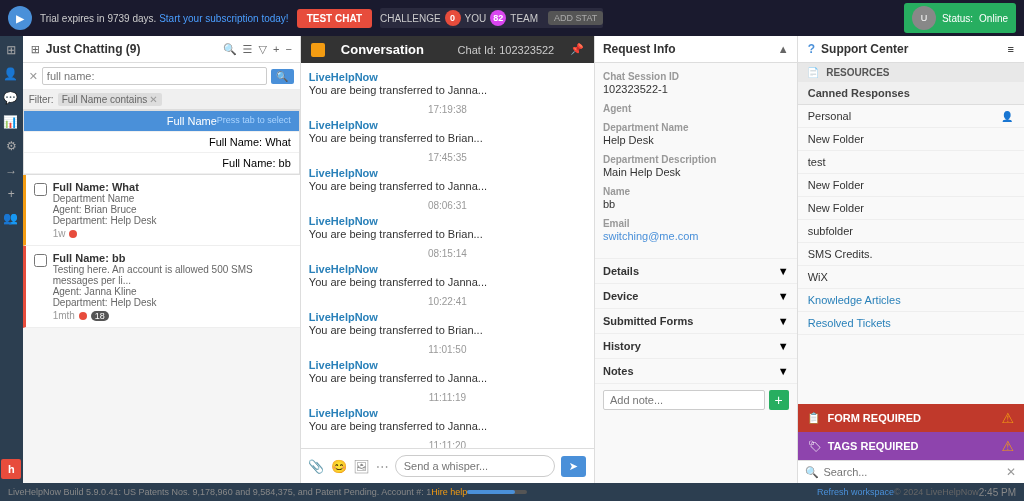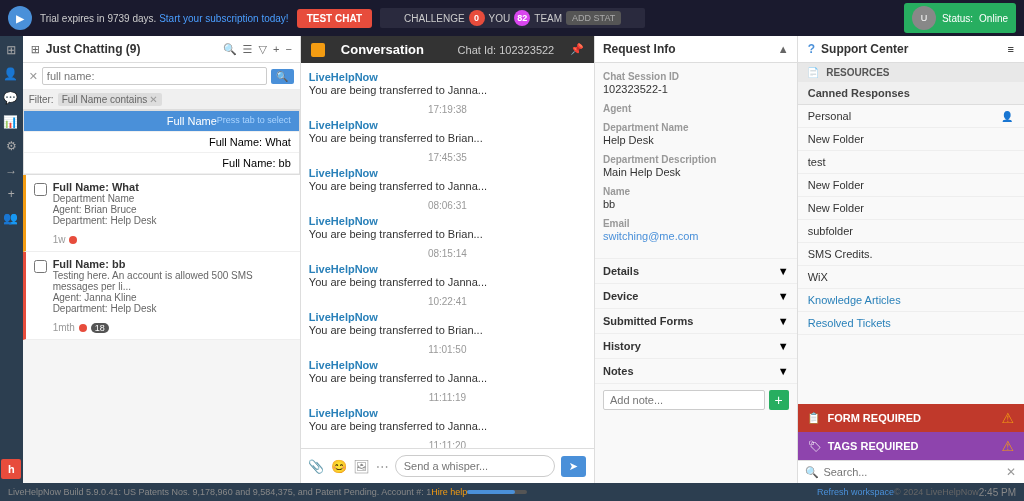--- a/index.html
+++ b/index.html
@@ -6,24 +6,24 @@
     body { font-family: Arial, sans-serif; font-size: 11px; background: #e8e8e8; width: 1024px; height: 501px; overflow: hidden; }
 
     
     .top-bar {
       display: flex; align-items: center; background: #1a1a2e; height: 36px; padding: 0 8px; gap: 8px;
     }
     .top-bar-logo { width: 24px; height: 24px; background: #4a90d9; border-radius: 50%; display: flex; align-items: center; justify-content: center; color: white; font-size: 10px; font-weight: bold; flex-shrink: 0; }
     .trial-text { color: #ccc; font-size: 10px; flex-shrink: 0; }
     .trial-text a { color: #4a9eff; text-decoration: none; }
     .test-chat-btn { background: #e74c3c; color: white; border: none; padding: 4px 10px; border-radius: 3px; font-size: 10px; font-weight: bold; cursor: pointer; flex-shrink: 0; }
-    .challenge-section { display: flex; align-items: center; gap: 4px; background: #2a2a3e; padding: 2px 24px; border-radius: 2px; color: #ccc; font-size: 10px; flex-shrink: 0; }
+    .challenge-section { display: flex; align-items: center; gap: 4px; background: #2a2a3e; padding: 2px 0; border-radius: 2px; color: #ccc; font-size: 10px; flex-shrink: 0; }
     .challenge-badge { background: #e74c3c; color: white; border-radius: 50%; width: 16px; height: 16px; display: flex; align-items: center; justify-content: center; font-size: 9px; font-weight: bold; }
     .challenge-badge2 { background: #d946ef; color: white; border-radius: 50%; width: 16px; height: 16px; display: flex; align-items: center; justify-content: center; font-size: 9px; font-weight: bold; }
-    .add-stat-btn { background: #555; color: #aaa; border: none; padding: 2px 6px; border-radius: 3px; font-size: 9px; cursor: pointer; flex-shrink: 0; }
+    .add-stat-btn { background: #555; color: #aaa; border: none; padding: 2px 6px; border-radius: 3px; font-size: 9px; cursor: pointer; flex-shrink: 0; margin-left: 6px; }
     .spacer { flex: 1; }
     .status-section { display: flex; align-items: center; gap: 6px; background: #27ae60; padding: 3px 8px; border-radius: 3px; color: white; font-size: 10px; }
     .avatar { width: 24px; height: 24px; background: #888; border-radius: 50%; overflow: hidden; display: flex; align-items: center; justify-content: center; color: white; font-size: 9px; }
 
     
     .main-layout { display: flex; height: calc(501px - 36px - 18px); }
 
     
     .sidebar-icons { width: 24px; background: #2c3e50; display: flex; flex-direction: column; align-items: center; padding: 4px 0; gap: 4px; }
     .sidebar-icon { width: 20px; height: 20px; display: flex; align-items: center; justify-content: center; color: #aaa; font-size: 12px; cursor: pointer; border-radius: 2px; }
@@ -45,21 +45,21 @@
     .autocomplete-item { padding: 4px 8px; cursor: pointer; border-bottom: 1px solid #f0f0f0; font-size: 11px; }
     .autocomplete-item.highlighted { background: #4a90d9; color: white; }
     .chat-item { padding: 6px 8px; border-bottom: 1px solid #eee; cursor: pointer; background: white; display: flex; gap: 6px; align-items: flex-start; }
     .chat-item.yellow { border-left: 3px solid #f39c12; }
     .chat-item.red { border-left: 3px solid #e74c3c; }
     .chat-item-checkbox { margin-top: 2px; }
     .chat-item-content { flex: 1; }
     .chat-item-name { font-weight: bold; font-size: 11px; color: #333; }
     .chat-item-dept { font-size: 10px; color: #666; }
     .chat-item-agent { font-size: 10px; color: #666; }
-    .chat-item-bottom { display: flex; align-items: center; gap: 4px; margin-top: 8px; }
+    .chat-item-bottom { display: flex; align-items: center; gap: 4px; margin-top: 2px; }
     .chat-item-time { font-size: 10px; color: #999; }
     .dot-red { width: 8px; height: 8px; background: #e74c3c; border-radius: 50%; }
     .chat-count { background: #555; color: white; border-radius: 8px; padding: 0 4px; font-size: 9px; }
 
     
     .conversation-panel { flex: 1; display: flex; flex-direction: column; background: #fff; border-right: 1px solid #ddd; }
     .conv-header { background: #333; padding: 6px 10px; display: flex; align-items: center; gap: 16px; color: white; }
     .conv-icon { width: 14px; height: 14px; background: #f39c12; border-radius: 2px; flex-shrink: 0; }
     .conv-title { font-size: 13px; font-weight: bold; flex: 1; }
     .conv-chat-id { font-size: 11px; color: #ccc; }

